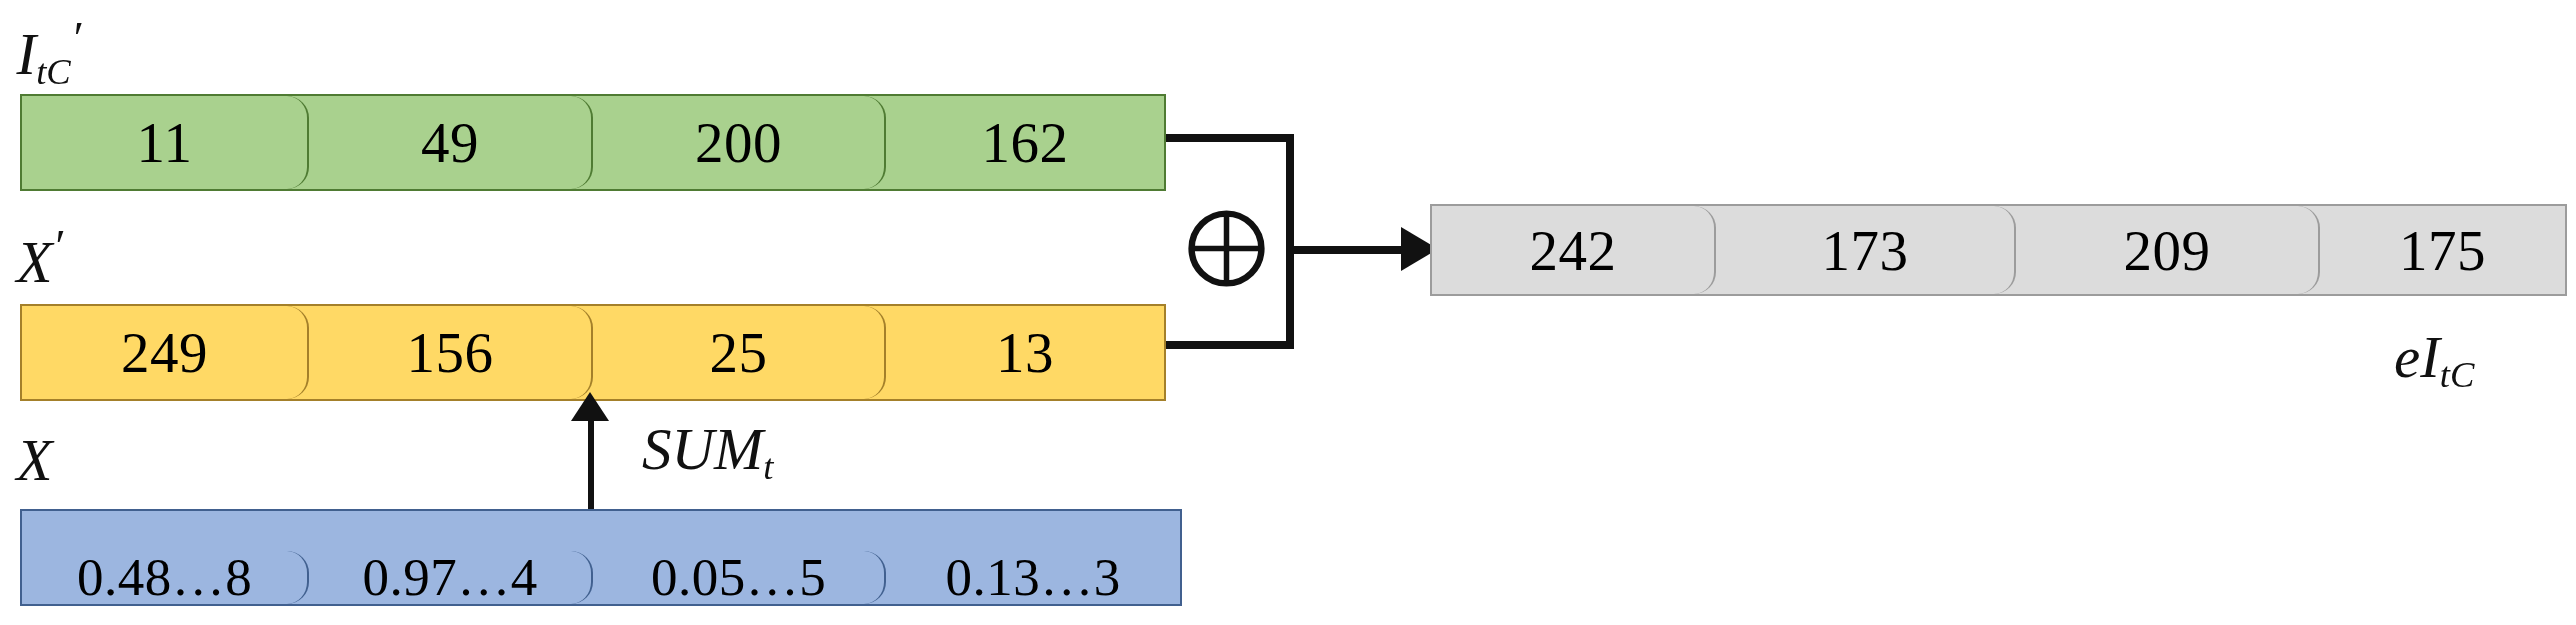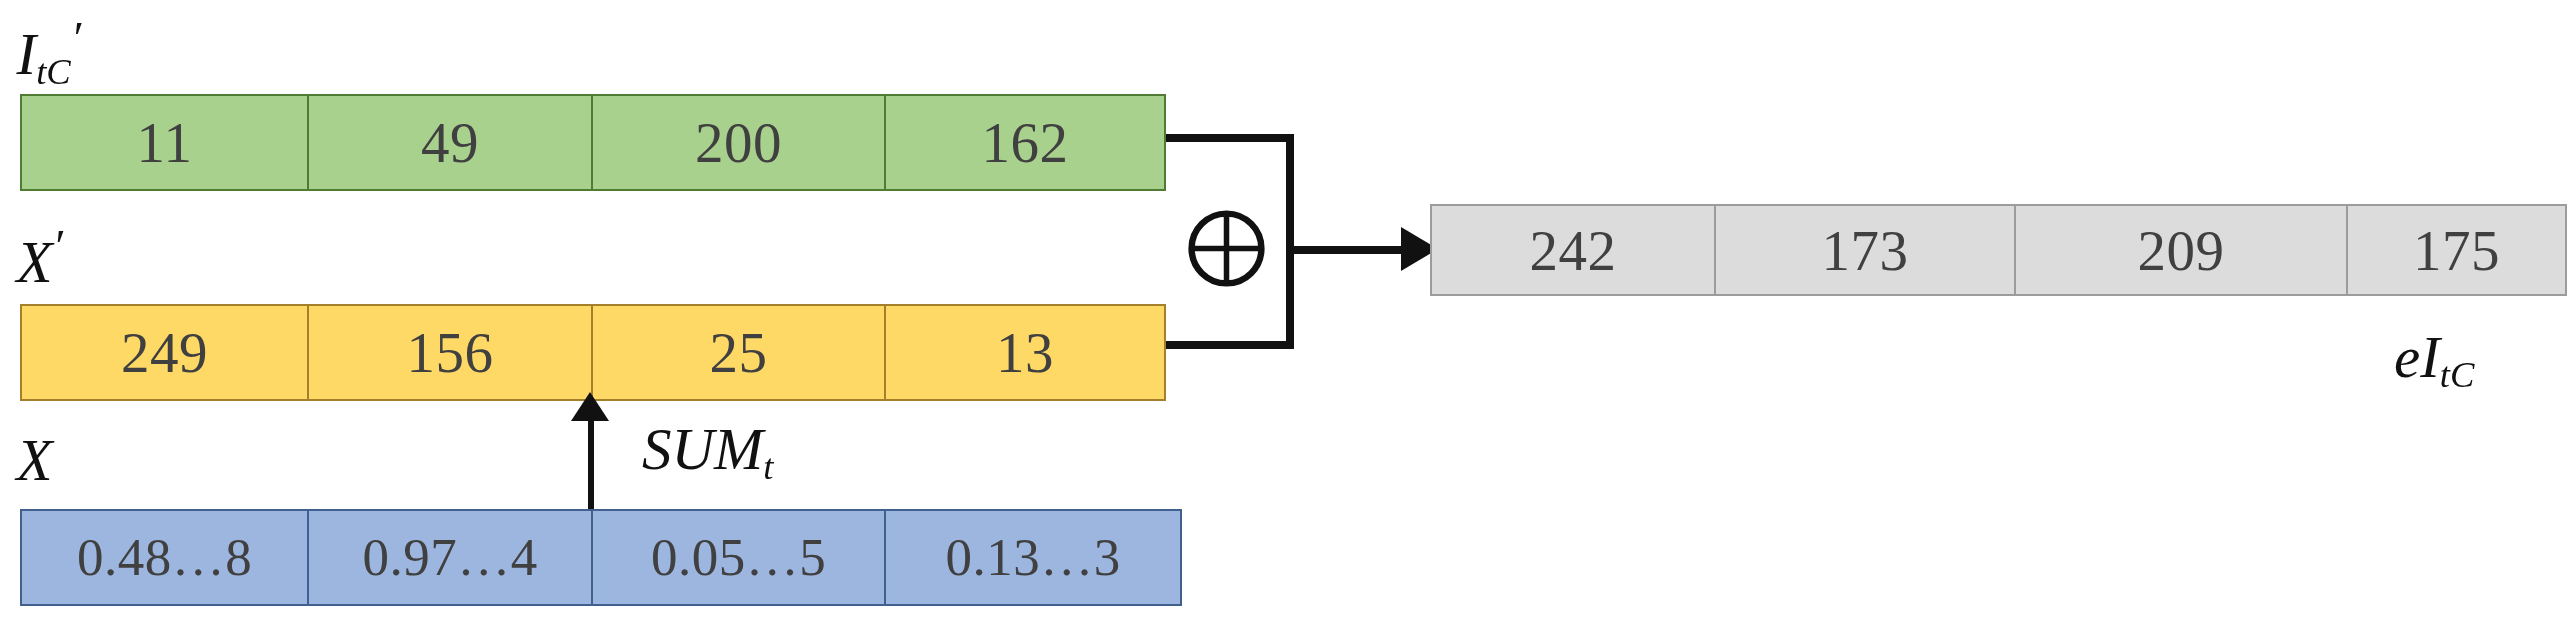--- a/index.html
+++ b/index.html
@@ -31,21 +31,22 @@
   }
   .cell {
     box-sizing: border-box;
     display: flex;
     align-items: center;
     justify-content: center;
     font-size: 57px;
     line-height: 1;
     letter-spacing: 0.5px;
     white-space: nowrap;
-    color: #404040;
+    color: #000000;
+    border-radius: 22px;
   }
 
   
   .row-green {
     left: 20px;
     top: 94px;
     width: 1146px;
     height: 97px;
     background: #a9d18e;
     border: 2.8px solid #4f7b33;
@@ -71,20 +72,21 @@
   .row-yellow .cell:last-child { border-right: none; }
 
   
   .row-blue {
     left: 20px;
     top: 509px;
     width: 1162px;
     height: 97px;
     background: #9cb6e0;
     border: 2.8px solid #41608f;
+    align-items: flex-end;
   }
   .row-blue .cell {
     border-right: 2.8px solid #41608f;
     font-size: 53px;
   }
   .row-blue .cell:last-child { border-right: none; }
 
   
   .row-gray {
     left: 1430px;
@@ -246,20 +248,20 @@
     <svg viewBox="0 0 86 86" width="79" height="79" aria-hidden="true">
       <circle cx="43" cy="43" r="38" fill="none" stroke="#111111" stroke-width="7"></circle>
       <line x1="43" y1="5" x2="43" y2="81" stroke="#111111" stroke-width="6"></line>
       <line x1="5" y1="43" x2="81" y2="43" stroke="#111111" stroke-width="6"></line>
     </svg>
   </div>
 
   <div class="row row-gray">
     <div class="cell" style="width:284px">242</div>
     <div class="cell" style="width:300px">173</div>
-    <div class="cell" style="width:332px">209</div>
+    <div class="cell" style="width:304px">209</div>
     <div class="cell" style="flex:1">175</div>
   </div>
 
   <div class="label label-eitc"><span>eI</span><sub>tC</sub></div>
 
 </div>
 
 
 </body></html>

